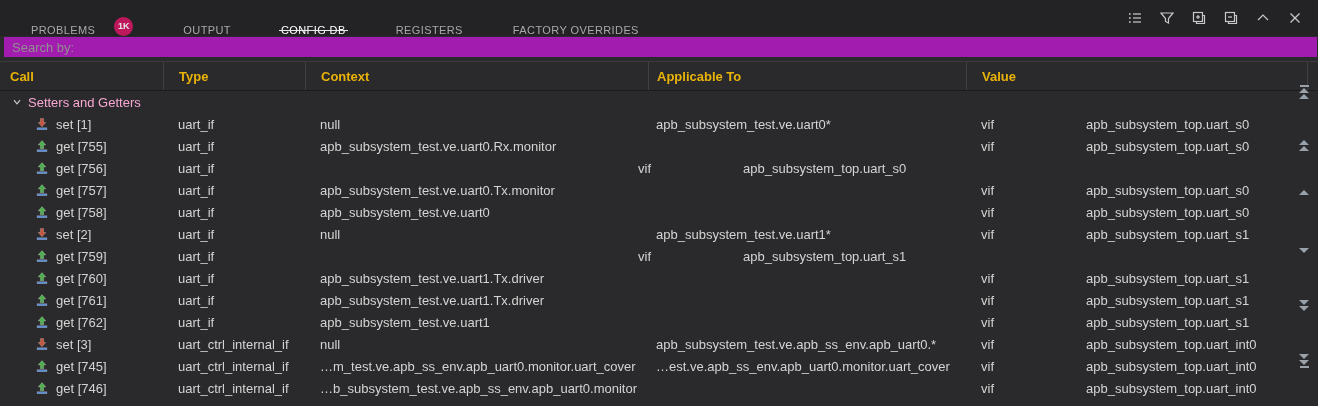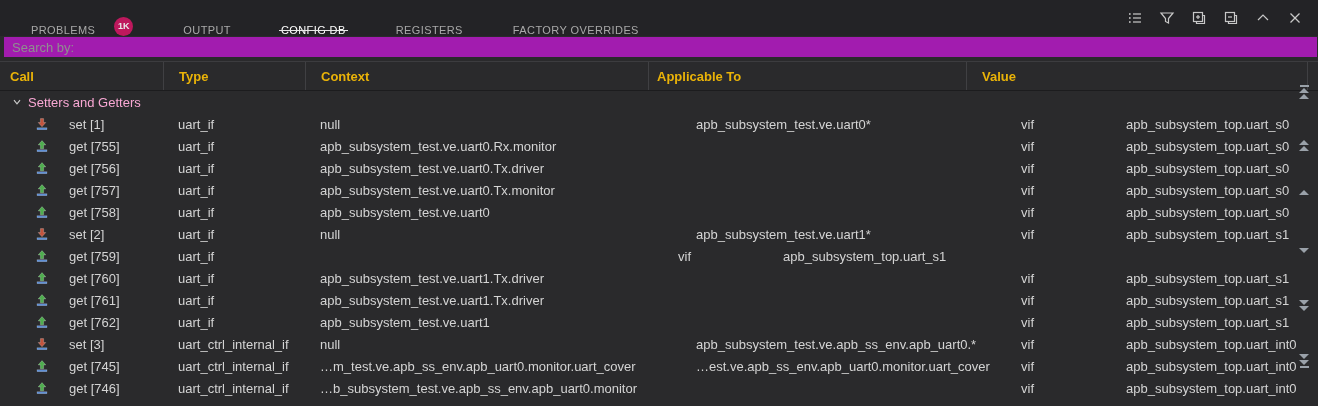--- a/index.html
+++ b/index.html
@@ -65,24 +65,24 @@
   .th-field { width:var(--w-field); }
   .th-value { flex:1; border-right:1px solid #404043; margin-right:10px; }
 
   .tbody { }
   .group-row {
     display:flex; align-items:center; height:22px; gap:6px;
     padding-left:12px; color:#f9a8d4; cursor:pointer;
   }
   .trow { display:flex; height:22px; align-items:center; cursor:pointer; white-space:nowrap; }
   .td { overflow:hidden; text-overflow:clip; }
-  .td-call { width:var(--w-call); display:flex; align-items:center; gap:21px; padding-left:36px; }
+  .td-call { width:var(--w-call); display:flex; align-items:center; gap:8px; padding-left:36px; }
   .td-type { width:var(--w-type); padding-left:15px; }
   .td-context { width:var(--w-context); padding-left:15px; }
-  .td-appl { width:var(--w-appl); padding-left:8px;margin-left:40px; }
+  .td-appl { width:var(--w-appl); padding-left:8px; }
   .td-field { width:var(--w-field); padding-left:15px; }
   .td-value { flex:1; padding-left:17px; }
   .row-icon { display:flex; width:12px; height:12px; flex:0 0 12px; }
 
   
   .scroll-strip { position:absolute; top:0; right:0; width:28px; height:100%; }
   .nav-btn {
     position:absolute; left:7px; width:14px; cursor:pointer;
     display:flex; flex-direction:column; align-items:center; gap:1px;
   }
@@ -216,21 +216,20 @@
       <div class="td td-call">
         <span class="row-icon">
             <svg width="12" height="12" viewBox="0 0 12 12">
   <path d="M6 0.6 L9.8 4.9 H7.6 V8.8 H4.4 V4.9 H2.2 Z" fill="#4fae4f" stroke="rgba(255,255,255,.4)" stroke-width="0.6"></path>
   <rect x="1" y="9.8" width="10" height="1.9" fill="#5b8dd6" stroke="rgba(255,255,255,.4)" stroke-width="0.5"></rect>
             </svg>
           </span>
         <span class="call-label">get [756]</span>
       </div>
       <div class="td td-type">uart_if</div>
-      <div class="td td-context">apb_subsystem_test.ve.uart0.Tx.driver</div>
       <div class="td td-appl"></div>
       <div class="td td-field">vif</div>
       <div class="td td-value">apb_subsystem_top.uart_s0</div>
     </div>
       <div class="trow">
       <div class="td td-call">
         <span class="row-icon">
             <svg width="12" height="12" viewBox="0 0 12 12">
   <path d="M6 0.6 L9.8 4.9 H7.6 V8.8 H4.4 V4.9 H2.2 Z" fill="#4fae4f" stroke="rgba(255,255,255,.4)" stroke-width="0.6"></path>
   <rect x="1" y="9.8" width="10" height="1.9" fill="#5b8dd6" stroke="rgba(255,255,255,.4)" stroke-width="0.5"></rect>

